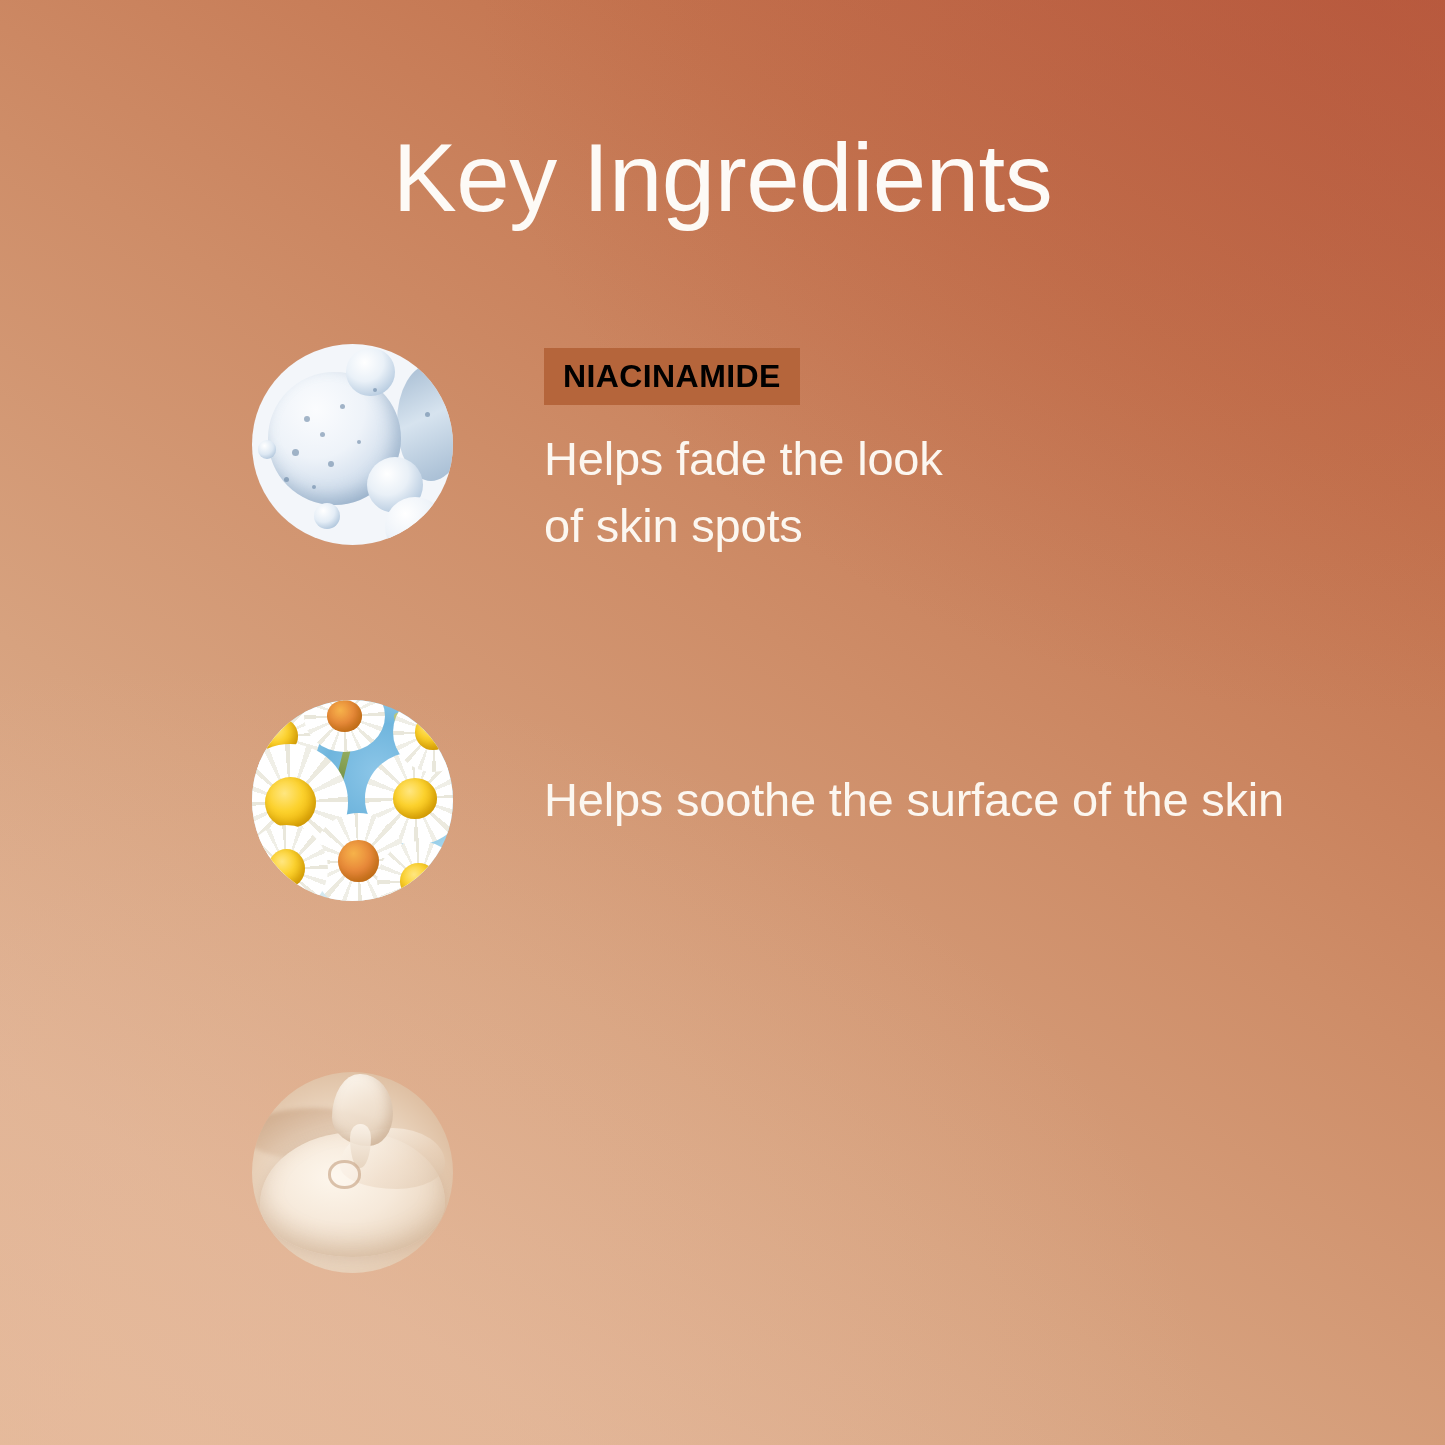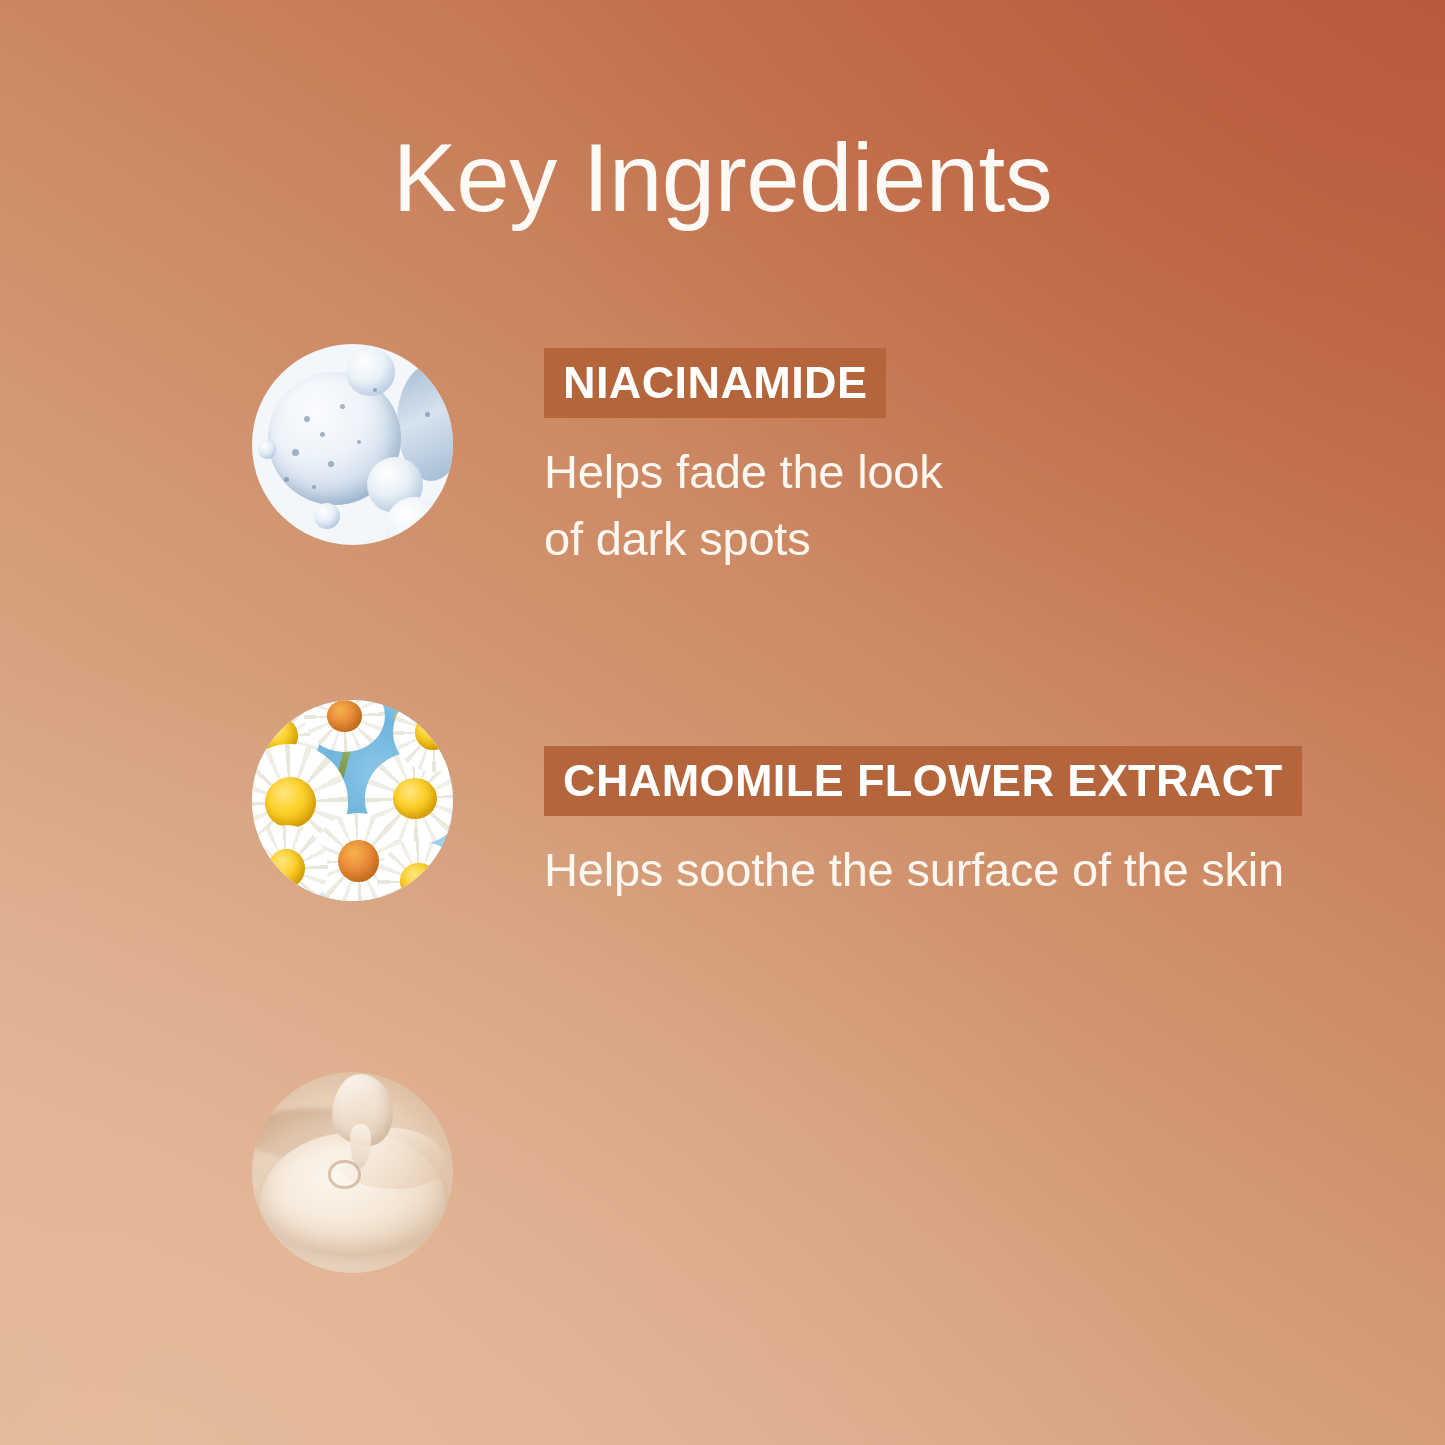--- a/index.html
+++ b/index.html
@@ -81,22 +81,22 @@
 
   .ingredient-copy {
     position: absolute;
     left: 544px;
     top: 0;
   }
 
   .ingredient-badge {
     display: inline-block;
     background: #b5653b;
-    color: #ffffff;
-    font-size: 45px;
+    color: #000000;
+    font-size: 32px;
     font-weight: bold;
     letter-spacing: 0.4px;
     line-height: 1.0;
     padding: 12px 19px 13px 19px;
     white-space: nowrap;
   }
 
   .ingredient-desc {
     color: #fcf7f0;
     font-size: 47px;
@@ -272,21 +272,21 @@
         <div class="speck" style="left:52%;top:48%;width:4px;height:4px;"></div>
         <div class="speck" style="left:16%;top:66%;width:5px;height:5px;"></div>
         <div class="speck" style="left:60%;top:22%;width:4px;height:4px;"></div>
         <div class="speck" style="left:86%;top:34%;width:5px;height:5px;"></div>
         <div class="speck" style="left:30%;top:70%;width:4px;height:4px;"></div>
       </div>
 
       <div class="ingredient-copy">
         <div class="ingredient-badge">NIACINAMIDE</div>
         <div class="ingredient-desc">Helps fade the look
-of dark spots</div>
+of skin spots</div>
       </div>
     </div>
 
     <div class="ingredient-row row-2">
 
       <div class="ingredient-thumb art-chamomile">
         <div class="stem" style="left:46%;top:4%;width:7px;height:40%;transform:rotate(14deg);"></div>
         <div class="stem" style="left:74%;top:6%;width:8px;height:44%;transform:rotate(-10deg);"></div>
         <div class="stem" style="left:60%;top:52%;width:6px;height:30%;transform:rotate(20deg);"></div>
 
@@ -318,21 +318,20 @@
           <div class="petals"></div>
             <div class="core"></div>
         </div>
         <div class="daisy" style="left:62%;top:70%;width:42%;height:40%;">
           <div class="petals"></div>
             <div class="core"></div>
         </div>
       </div>
 
       <div class="ingredient-copy">
-        <div class="ingredient-badge">CHAMOMILE FLOWER EXTRACT</div>
         <div class="ingredient-desc">Helps soothe the surface of the skin</div>
       </div>
     </div>
 
     <div class="ingredient-row row-3">
 
       <div class="ingredient-thumb art-gel-clear">
         <div class="gel-shadow-arc"></div>
         <div class="gel-pool"></div>
         <div class="gel-fold"></div>

